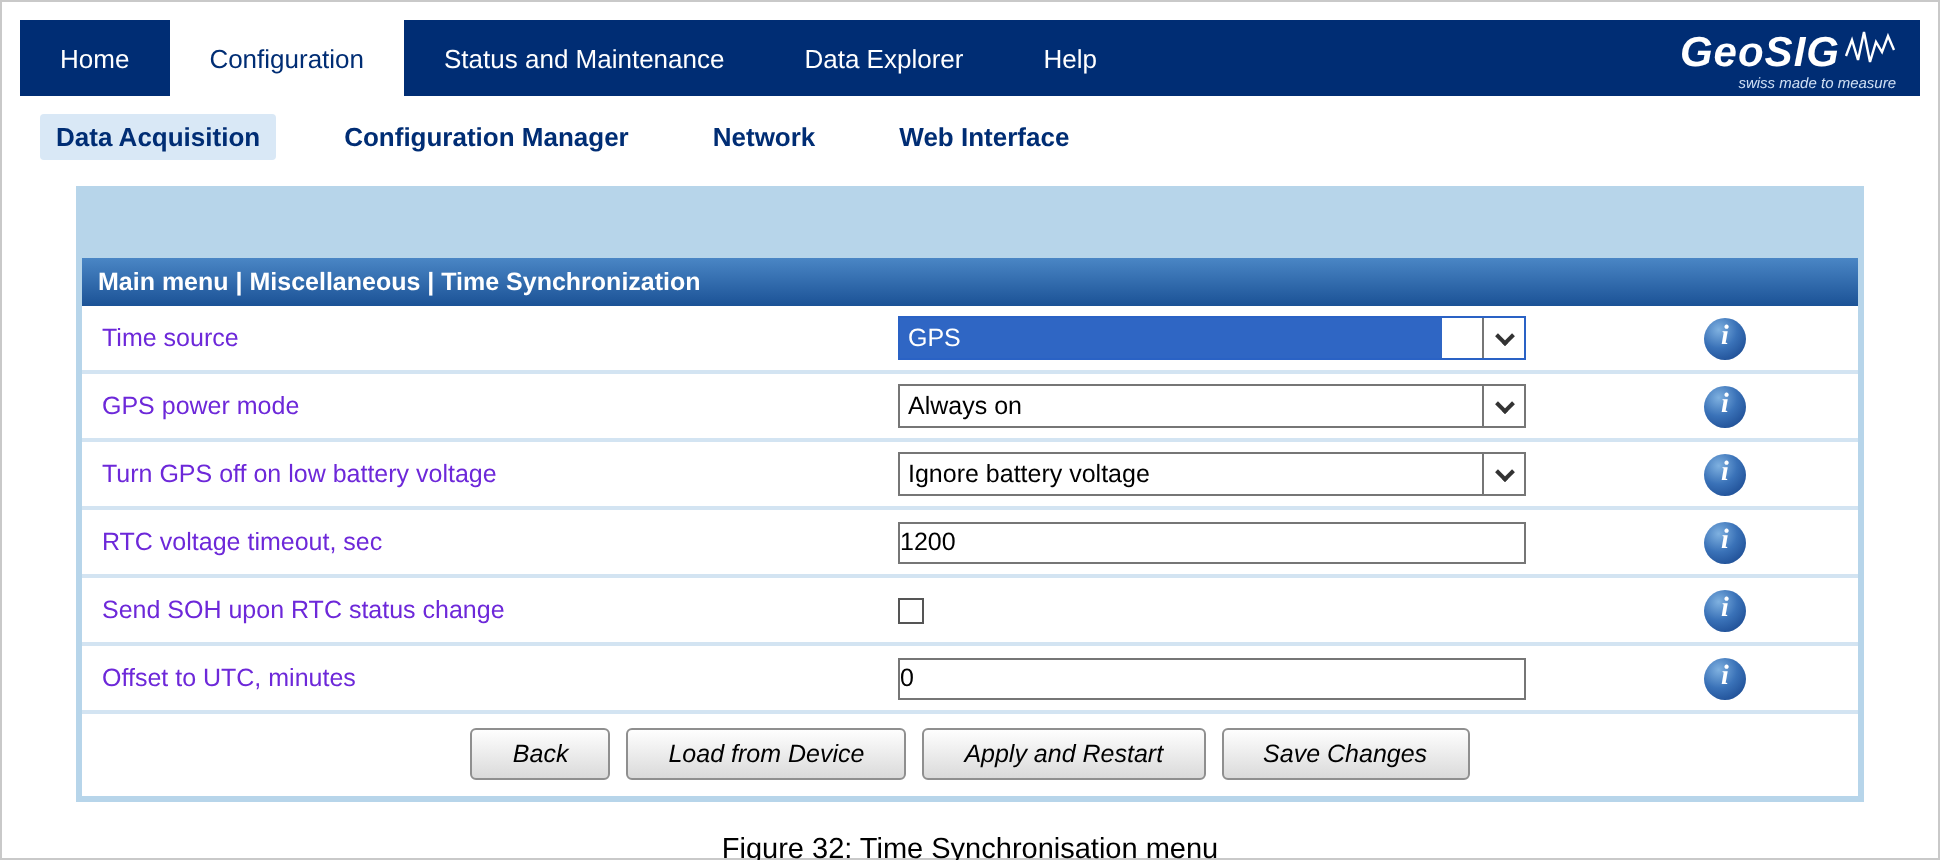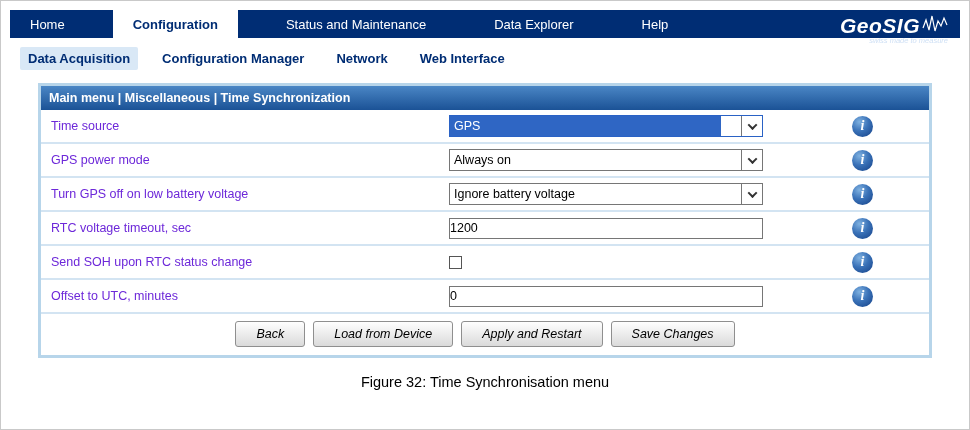--- a/index.html
+++ b/index.html
@@ -13,37 +13,36 @@
   }
   .page-frame {
     position: absolute; inset: 0;
     border: 1px solid #c9c9c9;
     padding: 9px 9px 0 9px;
   }
 
   
   .topnav {
     background: #002d74;
-    height: 28px;
+    height: 38px;
     display: flex;
     align-items: stretch;
     color: #fff;
-    gap: 28px;
   }
   .topnav .nav-item {
     display: flex; align-items: center;
     padding: 0 20px;
     font-size: 13px;
     cursor: pointer;
     white-space: nowrap;
   }
   .topnav .nav-item.active {
     background: #ffffff;
     color: #002d74;
-    font-weight: bold;
+    font-weight: normal;
   }
   .logo {
     margin-left: auto;
     padding: 3px 12px 0 0;
     text-align: right;
     line-height: 1;
   }
   .logo-row { display: flex; align-items: flex-end; justify-content: flex-end; gap: 2px; }
   .logo-name {
     font-style: italic; font-weight: bold;
@@ -54,21 +53,21 @@
     font-size: 7.5px; font-style: italic;
     color: #cfe0f5; margin-top: 1px;
   }
 
   
   .subnav {
     background: #ffffff;
     display: flex;
     align-items: center;
     padding: 9px 4px 9px 10px;
-    gap: 16px;
+    gap: 26px;
   }
   .subnav .subnav-item {
     font-size: 13px; font-weight: bold;
     color: #002d74; cursor: pointer;
     padding: 4px 8px; white-space: nowrap;
   }
   .subnav .subnav-item.active {
     background: #d9e8f6;
     border-radius: 2px;
   }
@@ -78,20 +77,21 @@
     margin: 4px 28px 0 28px;
     background: #b7d5ea;
     padding: 3px;
   }
   .panel-header {
     background: linear-gradient(#4a86c5, #1b5296);
     color: #ffffff;
     font-weight: bold;
     font-size: 12.5px;
     padding: 5px 8px;
+    margin-top: 33px;
   }
   .rows { background: #ffffff; }
   .form-row {
     display: flex; align-items: center;
     height: 34px;
     border-bottom: 2px solid #d3e4f2;
     padding: 0 10px;
     position: relative;
   }
   .form-row .field-label {

